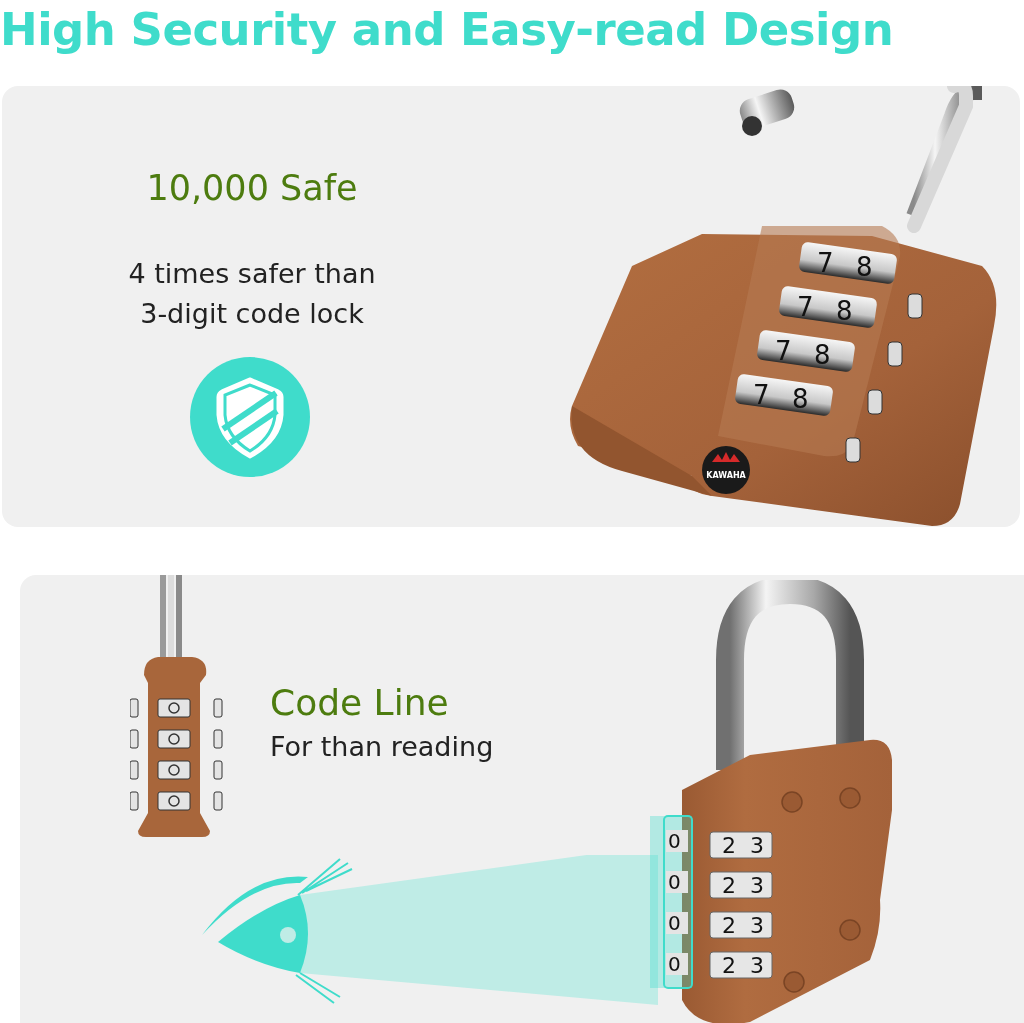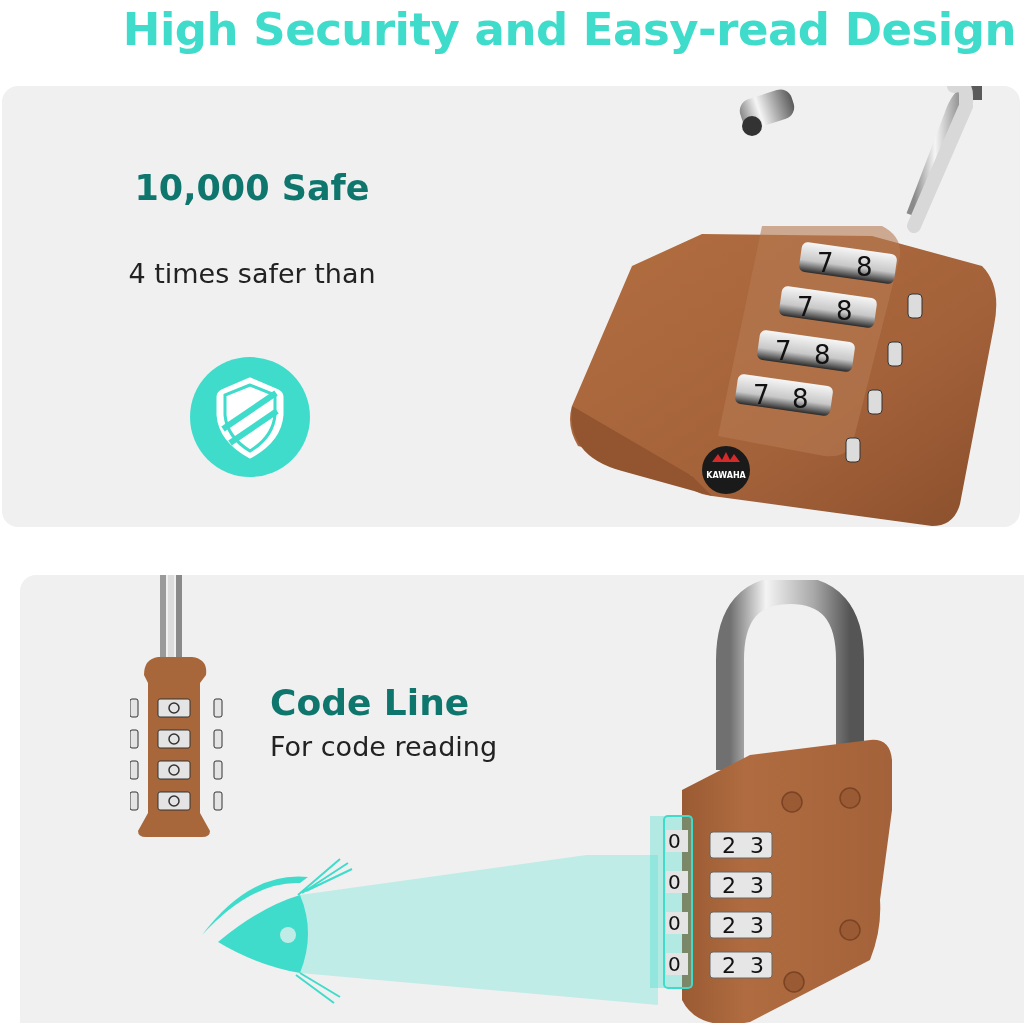--- a/index.html
+++ b/index.html
@@ -1,35 +1,36 @@
 <!DOCTYPE html>
 <html><head>
 <meta charset="utf-8">
 <style>
   html,body{margin:0;padding:0;}
   body{width:1024px;height:1023px;background:#ffffff;position:relative;overflow:hidden;font-family:"DejaVu Sans","Liberation Sans",sans-serif;}
-  .headline{position:absolute;left:0;top:2px;width:1016px;text-align:right;font-family:"DejaVu Sans",sans-serif;font-weight:bold;font-size:45px;letter-spacing:-0.5px;color:#3fdccb;line-height:56px;}
+  .headline{position:absolute;left:0;top:2px;width:1016px;text-align:left;font-family:"DejaVu Sans",sans-serif;font-weight:bold;font-size:45px;letter-spacing:-0.5px;color:#3fdccb;line-height:56px;}
   .panel{position:absolute;left:2px;width:1018px;background:#f0f0f0;border-radius:16px;overflow:hidden;}
   .p1{top:86px;height:441px;}
   .p2{top:575px;height:510px;margin-left:18px;}
-  .f-title{position:absolute;font-family:"DejaVu Sans",sans-serif;font-weight:bold;color:#0f766e;text-align:center;}
+  .f-title{position:absolute;font-family:"DejaVu Sans",sans-serif;font-weight:normal;color:#4d7c0f;text-align:center;}
   .f-sub{position:absolute;font-family:"DejaVu Sans",sans-serif;color:#222;text-align:center;}
   svg{position:absolute;display:block;}
 </style>
 </head>
 <body>
 
 <div class="headline">High Security and Easy-read Design</div>
 
 <section class="panel p1">
   <div class="f-title" style="left:100px;top:82px;width:300px;font-size:35px;line-height:40px;">
     <div>10,000 Safe</div>
   </div>
   <div class="f-sub" style="left:90px;top:168px;width:320px;font-size:27px;line-height:40px;">
     <div>4 times safer than</div>
+    <div>3-digit code lock</div>
   </div>
 
   <svg style="left:188px;top:271px;" width="120" height="120" viewBox="0 0 120 120">
     <circle cx="60" cy="60" r="60" fill="#3fdccb"></circle>
     <path d="M60 22 L32 34 Q28 36 28 40 L28 58 Q30 84 60 100 Q90 84 92 58 L92 40 Q92 36 88 34 Z" fill="#ffffff" stroke="#ffffff" stroke-width="3" stroke-linejoin="round"></path>
     <path d="M60 28 L35 38 L35 58 Q37 80 60 94 Q83 80 85 58 L85 38 Z" fill="none" stroke="#3fdccb" stroke-width="3"></path>
     <path d="M33 72 L86 36" stroke="#3fdccb" stroke-width="6"></path>
     <path d="M40 86 L87 54" stroke="#3fdccb" stroke-width="6"></path>
   </svg>
 
@@ -89,21 +90,21 @@
     </g>
 
     <circle cx="164" cy="384" r="24" fill="#1a1a1a"></circle>
     <path d="M150 376 L156 368 L160 374 L164 366 L168 374 L172 368 L178 376 Z" fill="#d62a2a"></path>
     <text x="164" y="392" text-anchor="middle" font-family="DejaVu Sans, sans-serif" font-weight="bold" font-size="8" fill="#fff">KAWAHA</text>
   </svg>
 </section>
 
 <section class="panel p2">
   <div class="f-title" style="left:250px;top:106px;width:210px;text-align:left;font-size:36px;line-height:44px;">Code Line</div>
-  <div class="f-sub" style="left:250px;top:154px;width:260px;text-align:left;font-size:27px;line-height:36px;">For code reading</div>
+  <div class="f-sub" style="left:250px;top:154px;width:260px;text-align:left;font-size:27px;line-height:36px;">For than reading</div>
 
   <svg style="left:110px;top:0px;" width="96" height="270" viewBox="0 0 96 270">
     <rect x="30" y="0" width="6" height="84" fill="#9a9a9a"></rect>
     <rect x="38" y="0" width="6" height="84" fill="#dcdcdc"></rect>
     <rect x="46" y="0" width="6" height="84" fill="#8a8a8a"></rect>
     <path d="M14 100 Q14 84 28 82 L62 82 Q78 84 76 100 L70 108 L70 238 L80 256 Q80 262 72 262 L16 262 Q8 262 8 256 L18 238 L18 108 Z" fill="#a8663b"></path>
     <g fill="#e4e4e4" stroke="#333" stroke-width="1">
       <rect x="28" y="124" width="32" height="18" rx="2"></rect>
       <rect x="28" y="155" width="32" height="18" rx="2"></rect>
       <rect x="28" y="186" width="32" height="18" rx="2"></rect>

